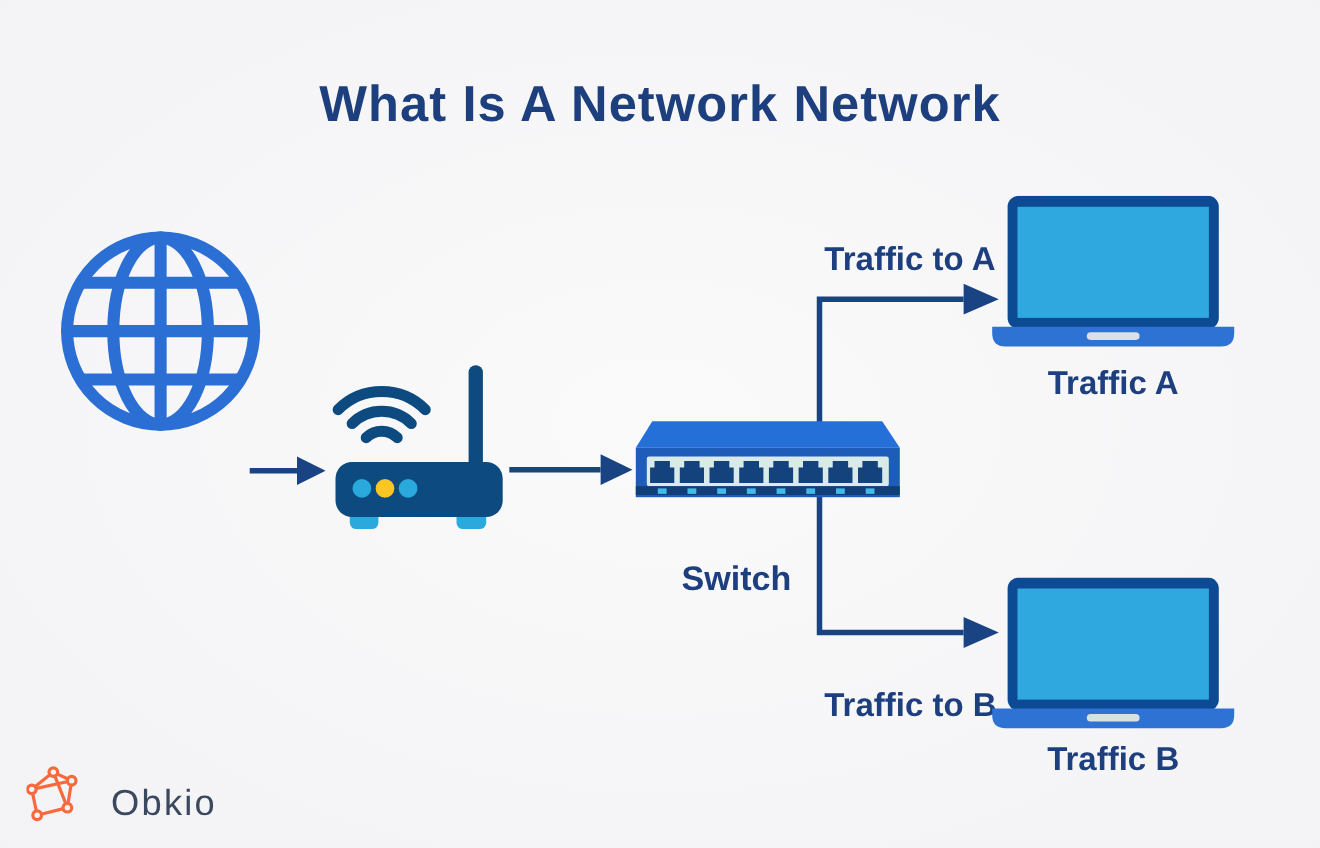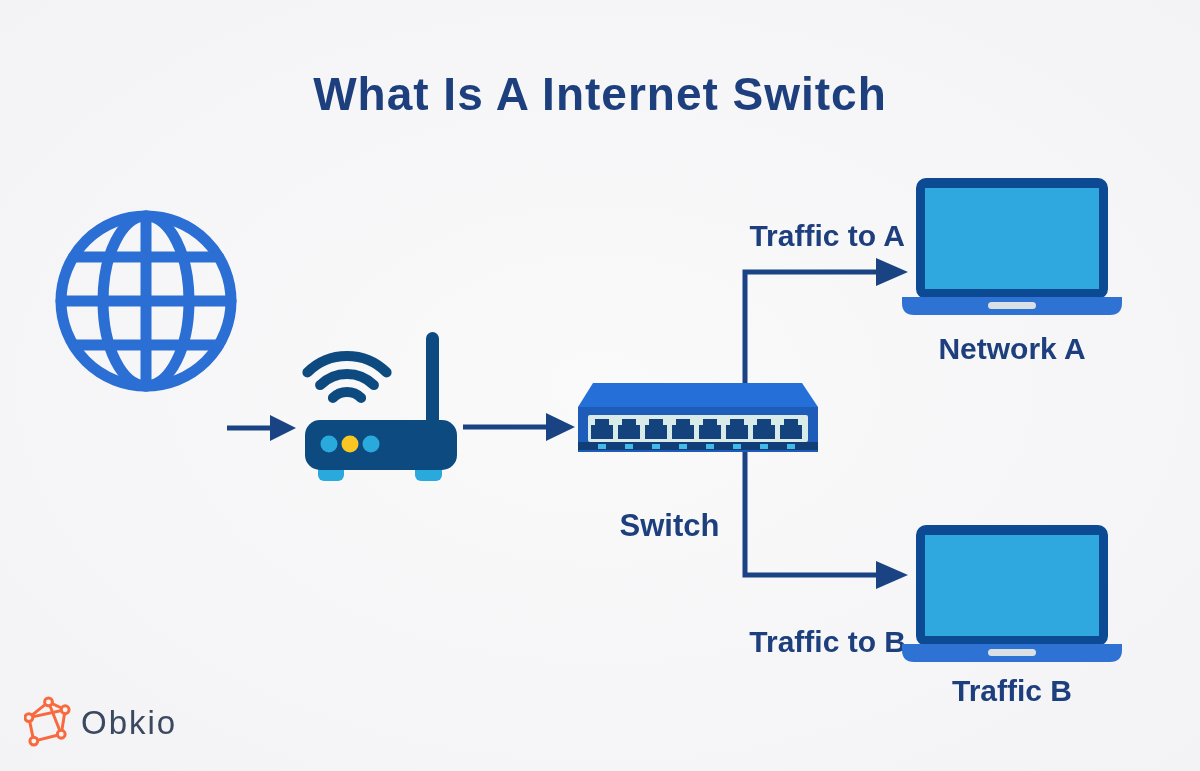--- a/index.html
+++ b/index.html
@@ -19,32 +19,32 @@
   .lbl-internet{left:58px;top:412px;width:178px;}
   .lbl-router{left:298px;top:493px;width:162px;font-size:31px;}
   .lbl-switch{left:595px;top:508px;width:149px;text-align:center;font-size:31px;}
   .lbl-computer-a{left:898px;top:332px;width:228px;}
   .lbl-computer-b{left:898px;top:674px;width:228px;}
   .edge-label{
     font-weight:bold;color:#1d3f7e;font-size:30px;text-align:right;
   }
   .lbl-traffic-a{left:703px;top:219px;width:202px;}
   .lbl-traffic-b{left:700px;top:625px;width:206px;}
-  .logo{left:24px;top:696px;display:flex;align-items:center;gap:8px;}
+  .logo{left:24px;top:696px;display:flex;align-items:flex-end;gap:28px;}
   .logo-text{
     font-size:33px;color:#3a4860;font-weight:500;letter-spacing:2px;
   }
   svg{display:block;}
 </style>
 </head>
 <body>
 
 <div id="canvas">
 
-  <h1 class="abs page-title">What Is A Internet Switch</h1>
+  <h1 class="abs page-title">What Is A Network Network</h1>
 
   <svg class="abs" style="left:0;top:0;z-index:1;" width="1200" height="771" viewBox="0 0 1200 771">
     <g stroke="#1a4384" stroke-width="5" fill="none">
 
       <path d="M227,428 H270"></path>
 
       <path d="M463,427 H546"></path>
 
       <path d="M745,400 V272 H876"></path>
 
@@ -121,21 +121,21 @@
     </g>
   </svg>
   <div class="abs node-label lbl-switch">Switch</div>
 
   <svg class="abs" style="left:901px;top:178px;z-index:2;" width="222" height="140" viewBox="0 0 222 140">
     <rect x="15" y="0" width="192" height="121" rx="10" fill="#0d4a94"></rect>
     <rect x="24" y="10" width="174" height="101" fill="#2fa8e0"></rect>
     <path d="M1,119 H221 V125 Q221,137 209,137 H13 Q1,137 1,125 Z" fill="#2e72d4"></path>
     <rect x="87" y="124" width="48" height="7" rx="3.5" fill="#dbe0e4"></rect>
   </svg>
-  <div class="abs node-label lbl-computer-a">Network A</div>
+  <div class="abs node-label lbl-computer-a">Traffic A</div>
 
   <svg class="abs" style="left:901px;top:525px;z-index:2;" width="222" height="140" viewBox="0 0 222 140">
     <rect x="15" y="0" width="192" height="121" rx="10" fill="#0d4a94"></rect>
     <rect x="24" y="10" width="174" height="101" fill="#2fa8e0"></rect>
     <path d="M1,119 H221 V125 Q221,137 209,137 H13 Q1,137 1,125 Z" fill="#2e72d4"></path>
     <rect x="87" y="124" width="48" height="7" rx="3.5" fill="#dbe0e4"></rect>
   </svg>
   <div class="abs node-label lbl-computer-b">Traffic B</div>
 
   <div class="abs edge-label lbl-traffic-a">Traffic to A</div>

